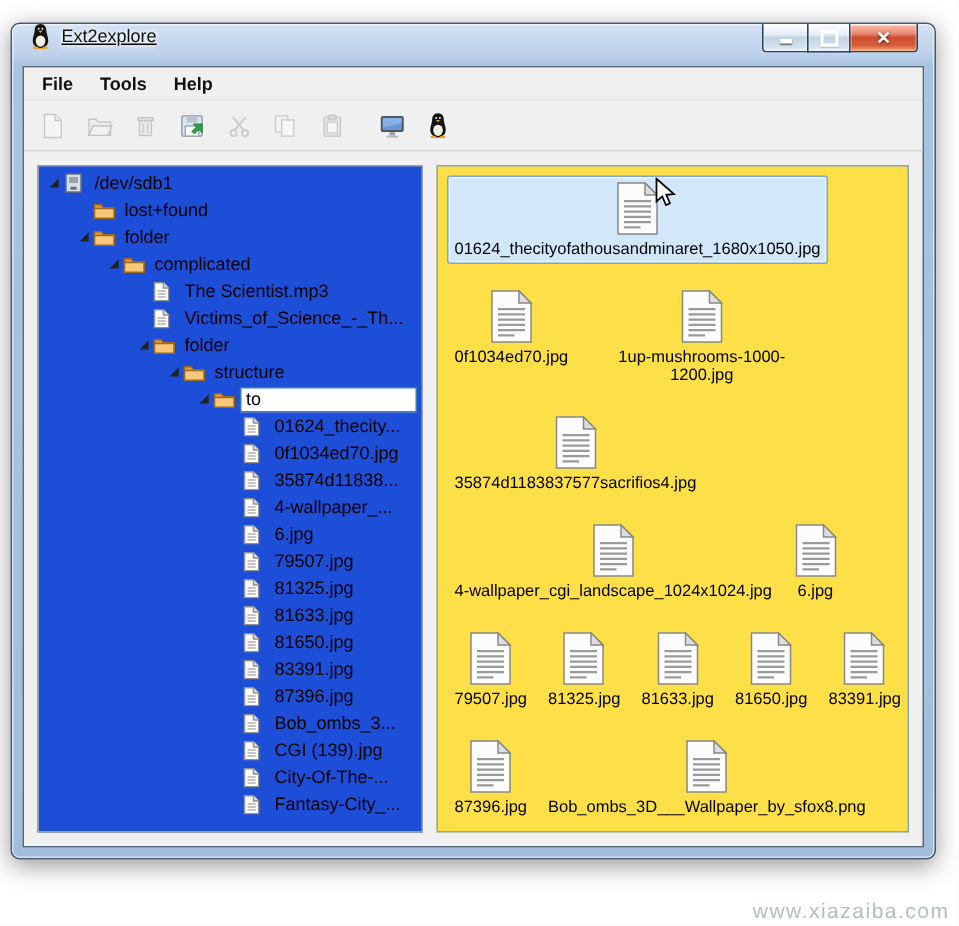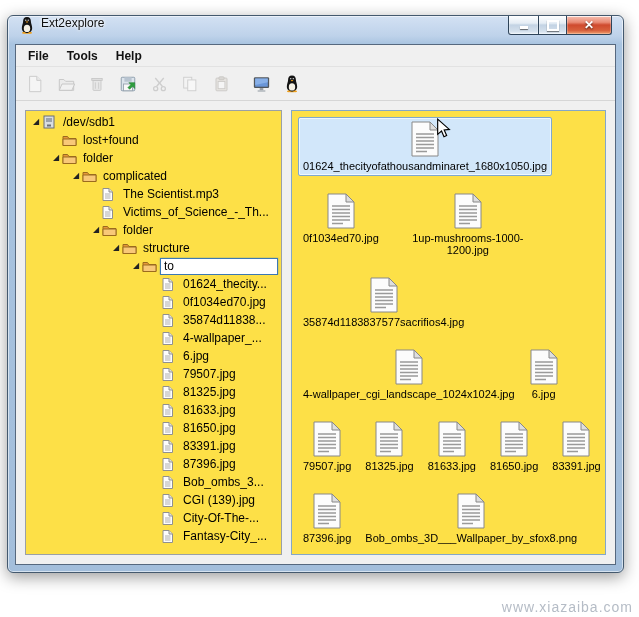--- a/index.html
+++ b/index.html
@@ -4,21 +4,21 @@
 <style>
   html,body{margin:0;padding:0;}
   body{font-family:"Liberation Sans",sans-serif;}
   .screen{position:relative;width:639px;height:617px;background:#ffffff;overflow:hidden;}
 
   
   .window{position:absolute;left:7px;top:15px;width:615px;height:556px;
     border:1px solid #44596e;border-radius:6px;
     background:linear-gradient(180deg,#d3e1f3 0px,#bed2ea 20px,#a9c4e0 28px,#a3bedb 100%);
     box-shadow:0 4px 16px rgba(0,0,0,.4), inset 0 0 0 1px rgba(255,255,255,.55);}
-  .titlebar{position:absolute;top:0;left:0;right:0;height:16px;display:flex;padding-left:11px;gap:6px;}
+  .titlebar{position:absolute;top:0;left:0;right:0;height:16px;display:flex;align-items:center;padding-left:11px;gap:6px;text-decoration:underline;}
   .title-icon{display:inline-flex;width:16px;height:18px;}
   .window-title{font-size:12px;color:#101010;text-shadow:0 0 3px #fff,0 0 4px #fff;}
   .caption-buttons{position:absolute;top:0;right:11px;display:flex;}
   .cap-btn{height:18px;border:1px solid #2f4459;border-top:none;margin-left:-1px;
     display:flex;align-items:center;justify-content:center;
     box-shadow:inset 0 1px 0 rgba(255,255,255,.7), inset 0 0 0 1px rgba(255,255,255,.25);}
   .cap-btn.minimize{width:29px;border-radius:0 0 0 3px;
     background:linear-gradient(180deg,#fdfeff,#e5edf5 40%,#c3d3e4 50%,#d4e0ec 85%,#eef4fa);}
   .cap-btn.maximize{width:27px;
     background:linear-gradient(180deg,#fdfeff,#e5edf5 40%,#c3d3e4 50%,#d4e0ec 85%,#eef4fa);}
@@ -34,21 +34,21 @@
   .menubar{height:21px;display:flex;align-items:center;padding-left:3px;background:#f0f0f0;border-bottom:1px solid #e2e2e2;font-weight:bold;}
   .menu-item{font-size:12px;color:#111;padding:3px 9px;}
   .toolbar{height:33px;display:flex;align-items:center;padding-left:4px;gap:1px;background:#f0f0f0;border-bottom:1px solid #d6d6d6;}
   .tb-btn{width:28px;height:27px;display:flex;align-items:center;justify-content:center;border:1px solid transparent;border-radius:2px;}
   .tb-btn.disabled{opacity:.55;}
   .tb-btn.gap-left{margin-left:9px;}
   .tb-icon{display:inline-flex;}
 
   
   .content{flex:1;display:flex;padding:9px;gap:9px;overflow:hidden;}
-  .tree-view{width:257px;flex:0 0 257px;background:#fde047;border:1px solid #9aa0a6;overflow:hidden;padding-top:2px;box-sizing:border-box;}
+  .tree-view{width:257px;flex:0 0 257px;background:#1d4ed8;border:1px solid #9aa0a6;overflow:hidden;padding-top:2px;box-sizing:border-box;}
   .file-view{flex:1;background:#fde047;border:1px solid #84a7c8;overflow:hidden;padding:6px;box-sizing:border-box;}
 
   
   .tree-row{height:18px;display:flex;align-items:center;white-space:nowrap;overflow:hidden;font-size:12px;color:#000;}
   .tree-arrow{flex:0 0 12px;width:12px;display:inline-flex;align-items:center;justify-content:center;font-size:8px;line-height:1;color:#222;}
   .tree-arrow.on::before{content:"◢";}
   .tree-icon{flex:0 0 18px;width:18px;display:inline-flex;align-items:center;}
   .tree-label{padding:0 3px;}
   .tree-label.editing{flex:1;margin-right:3px;border:1px solid #3c78b4;background:#fff;height:15px;line-height:15px;
     box-shadow:0 0 2px rgba(60,120,180,.55);padding:0 3px;}

